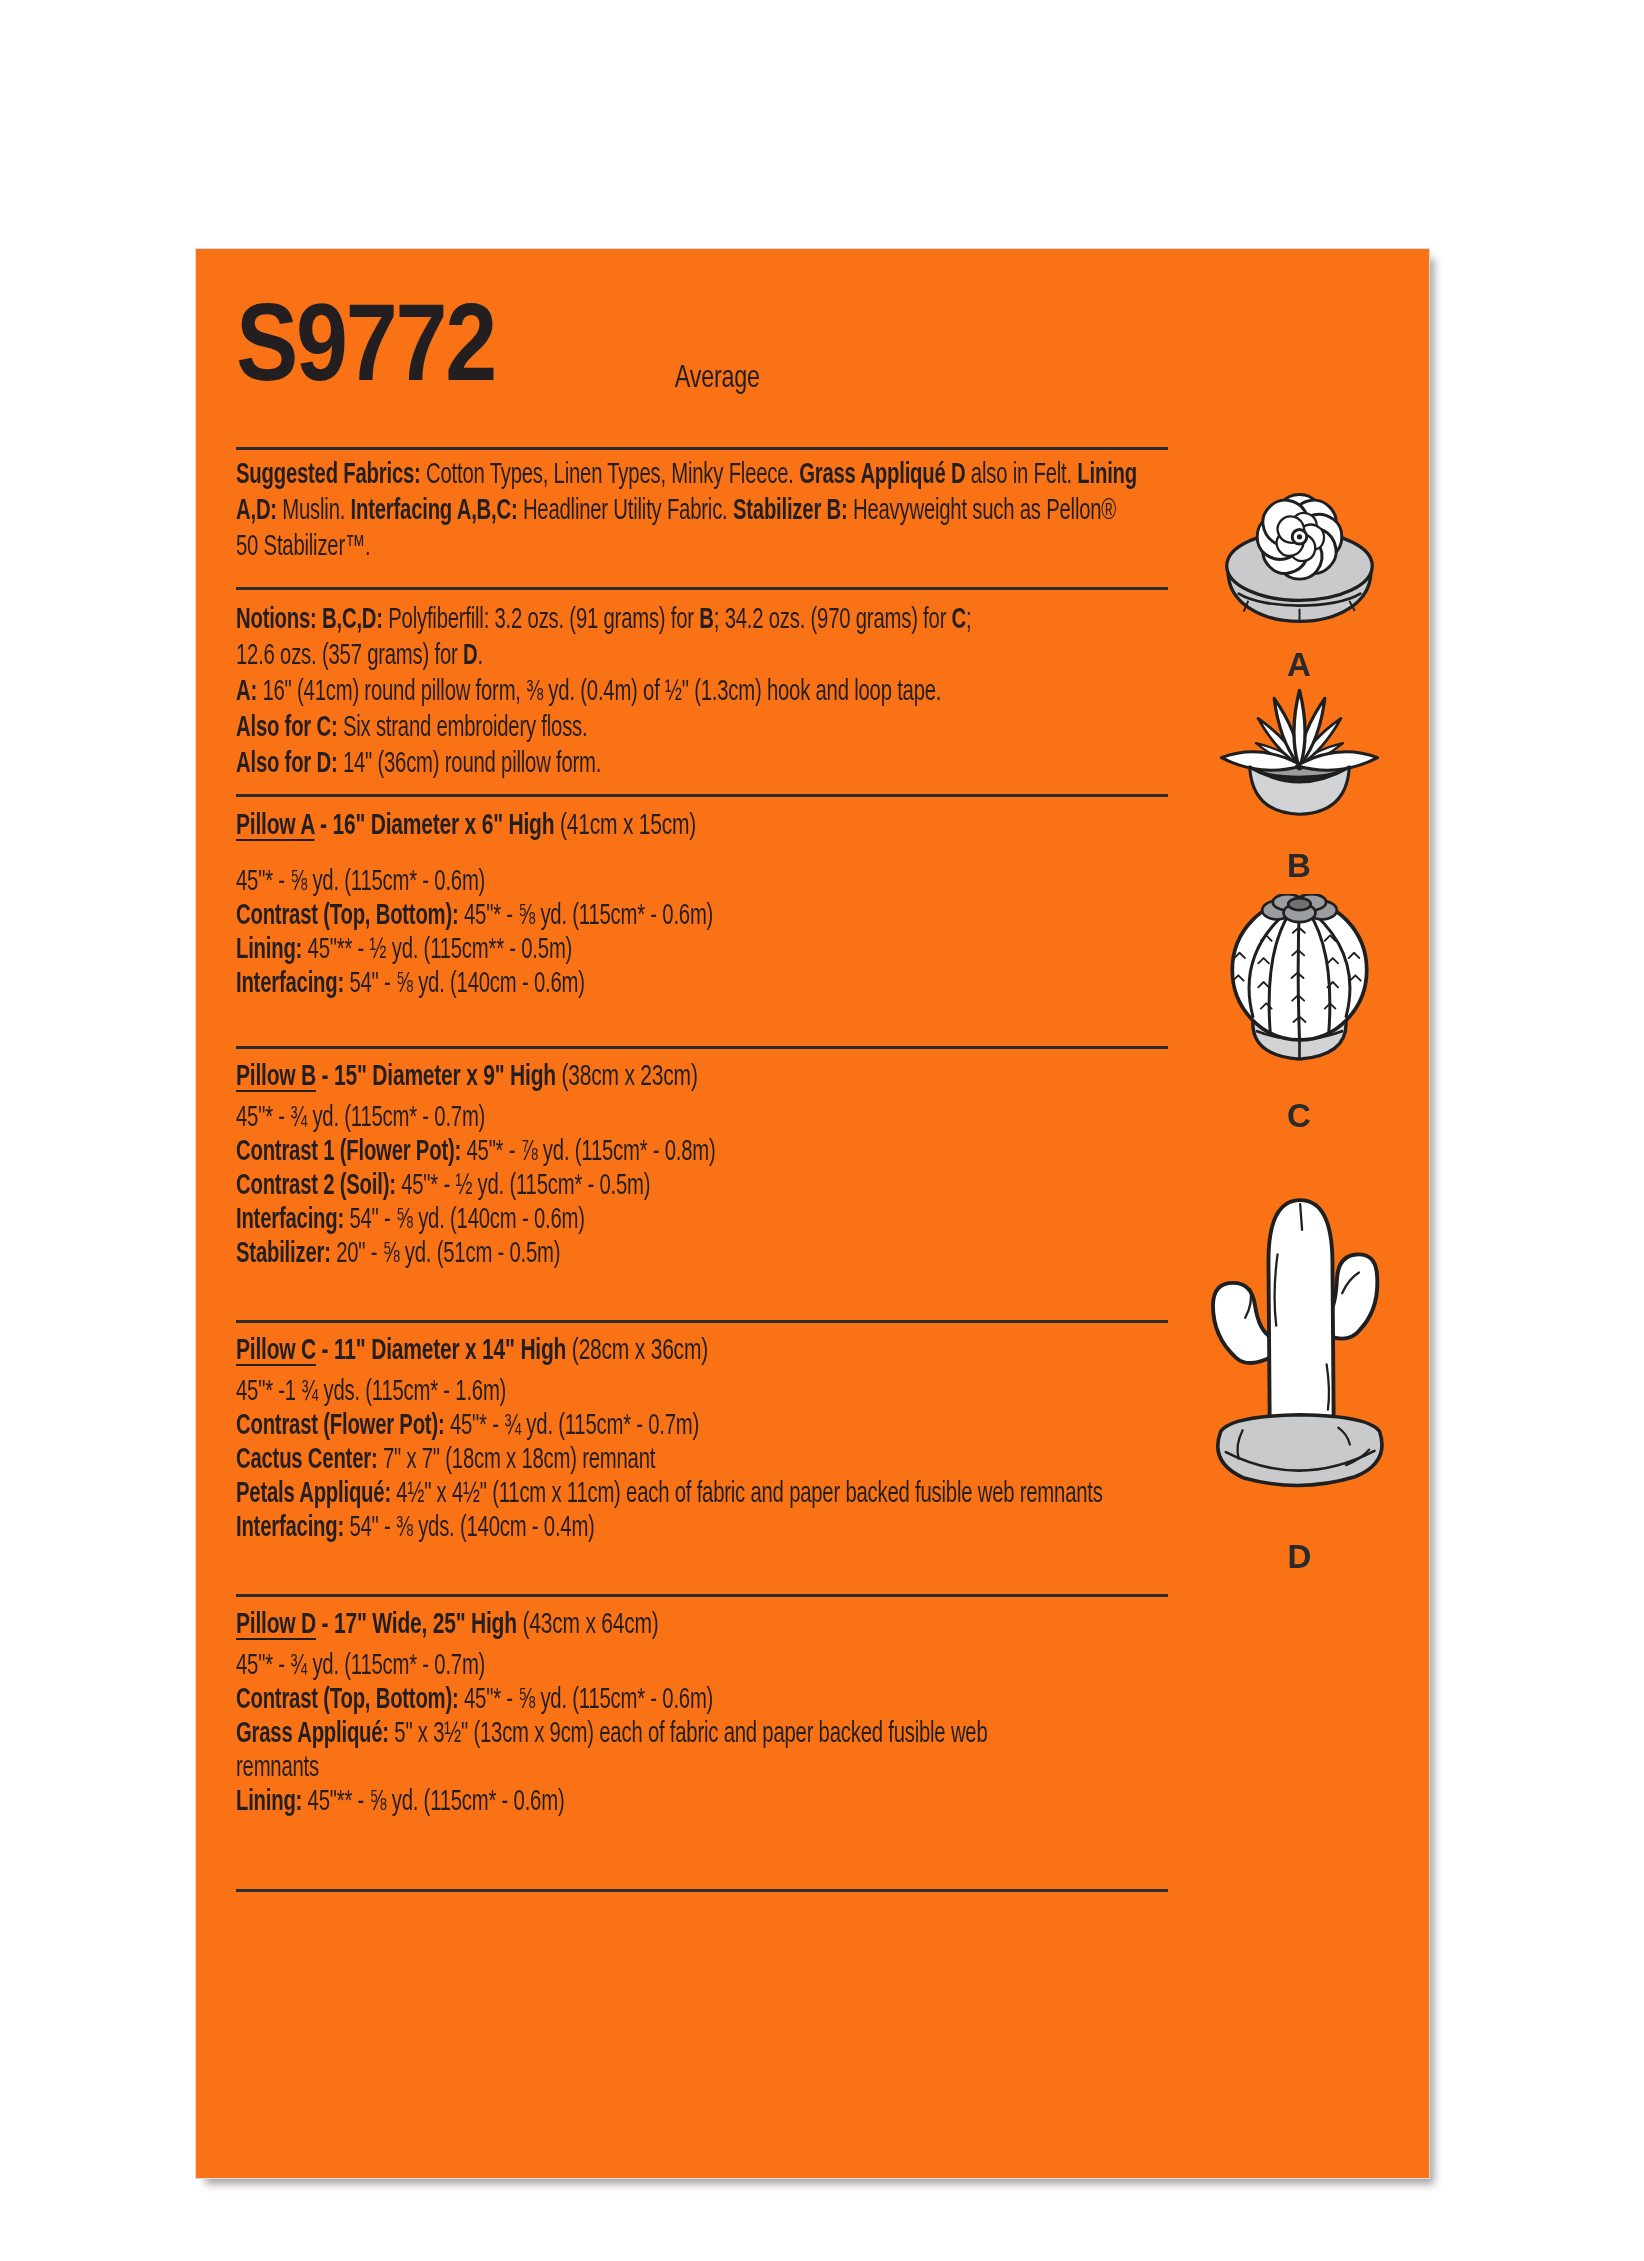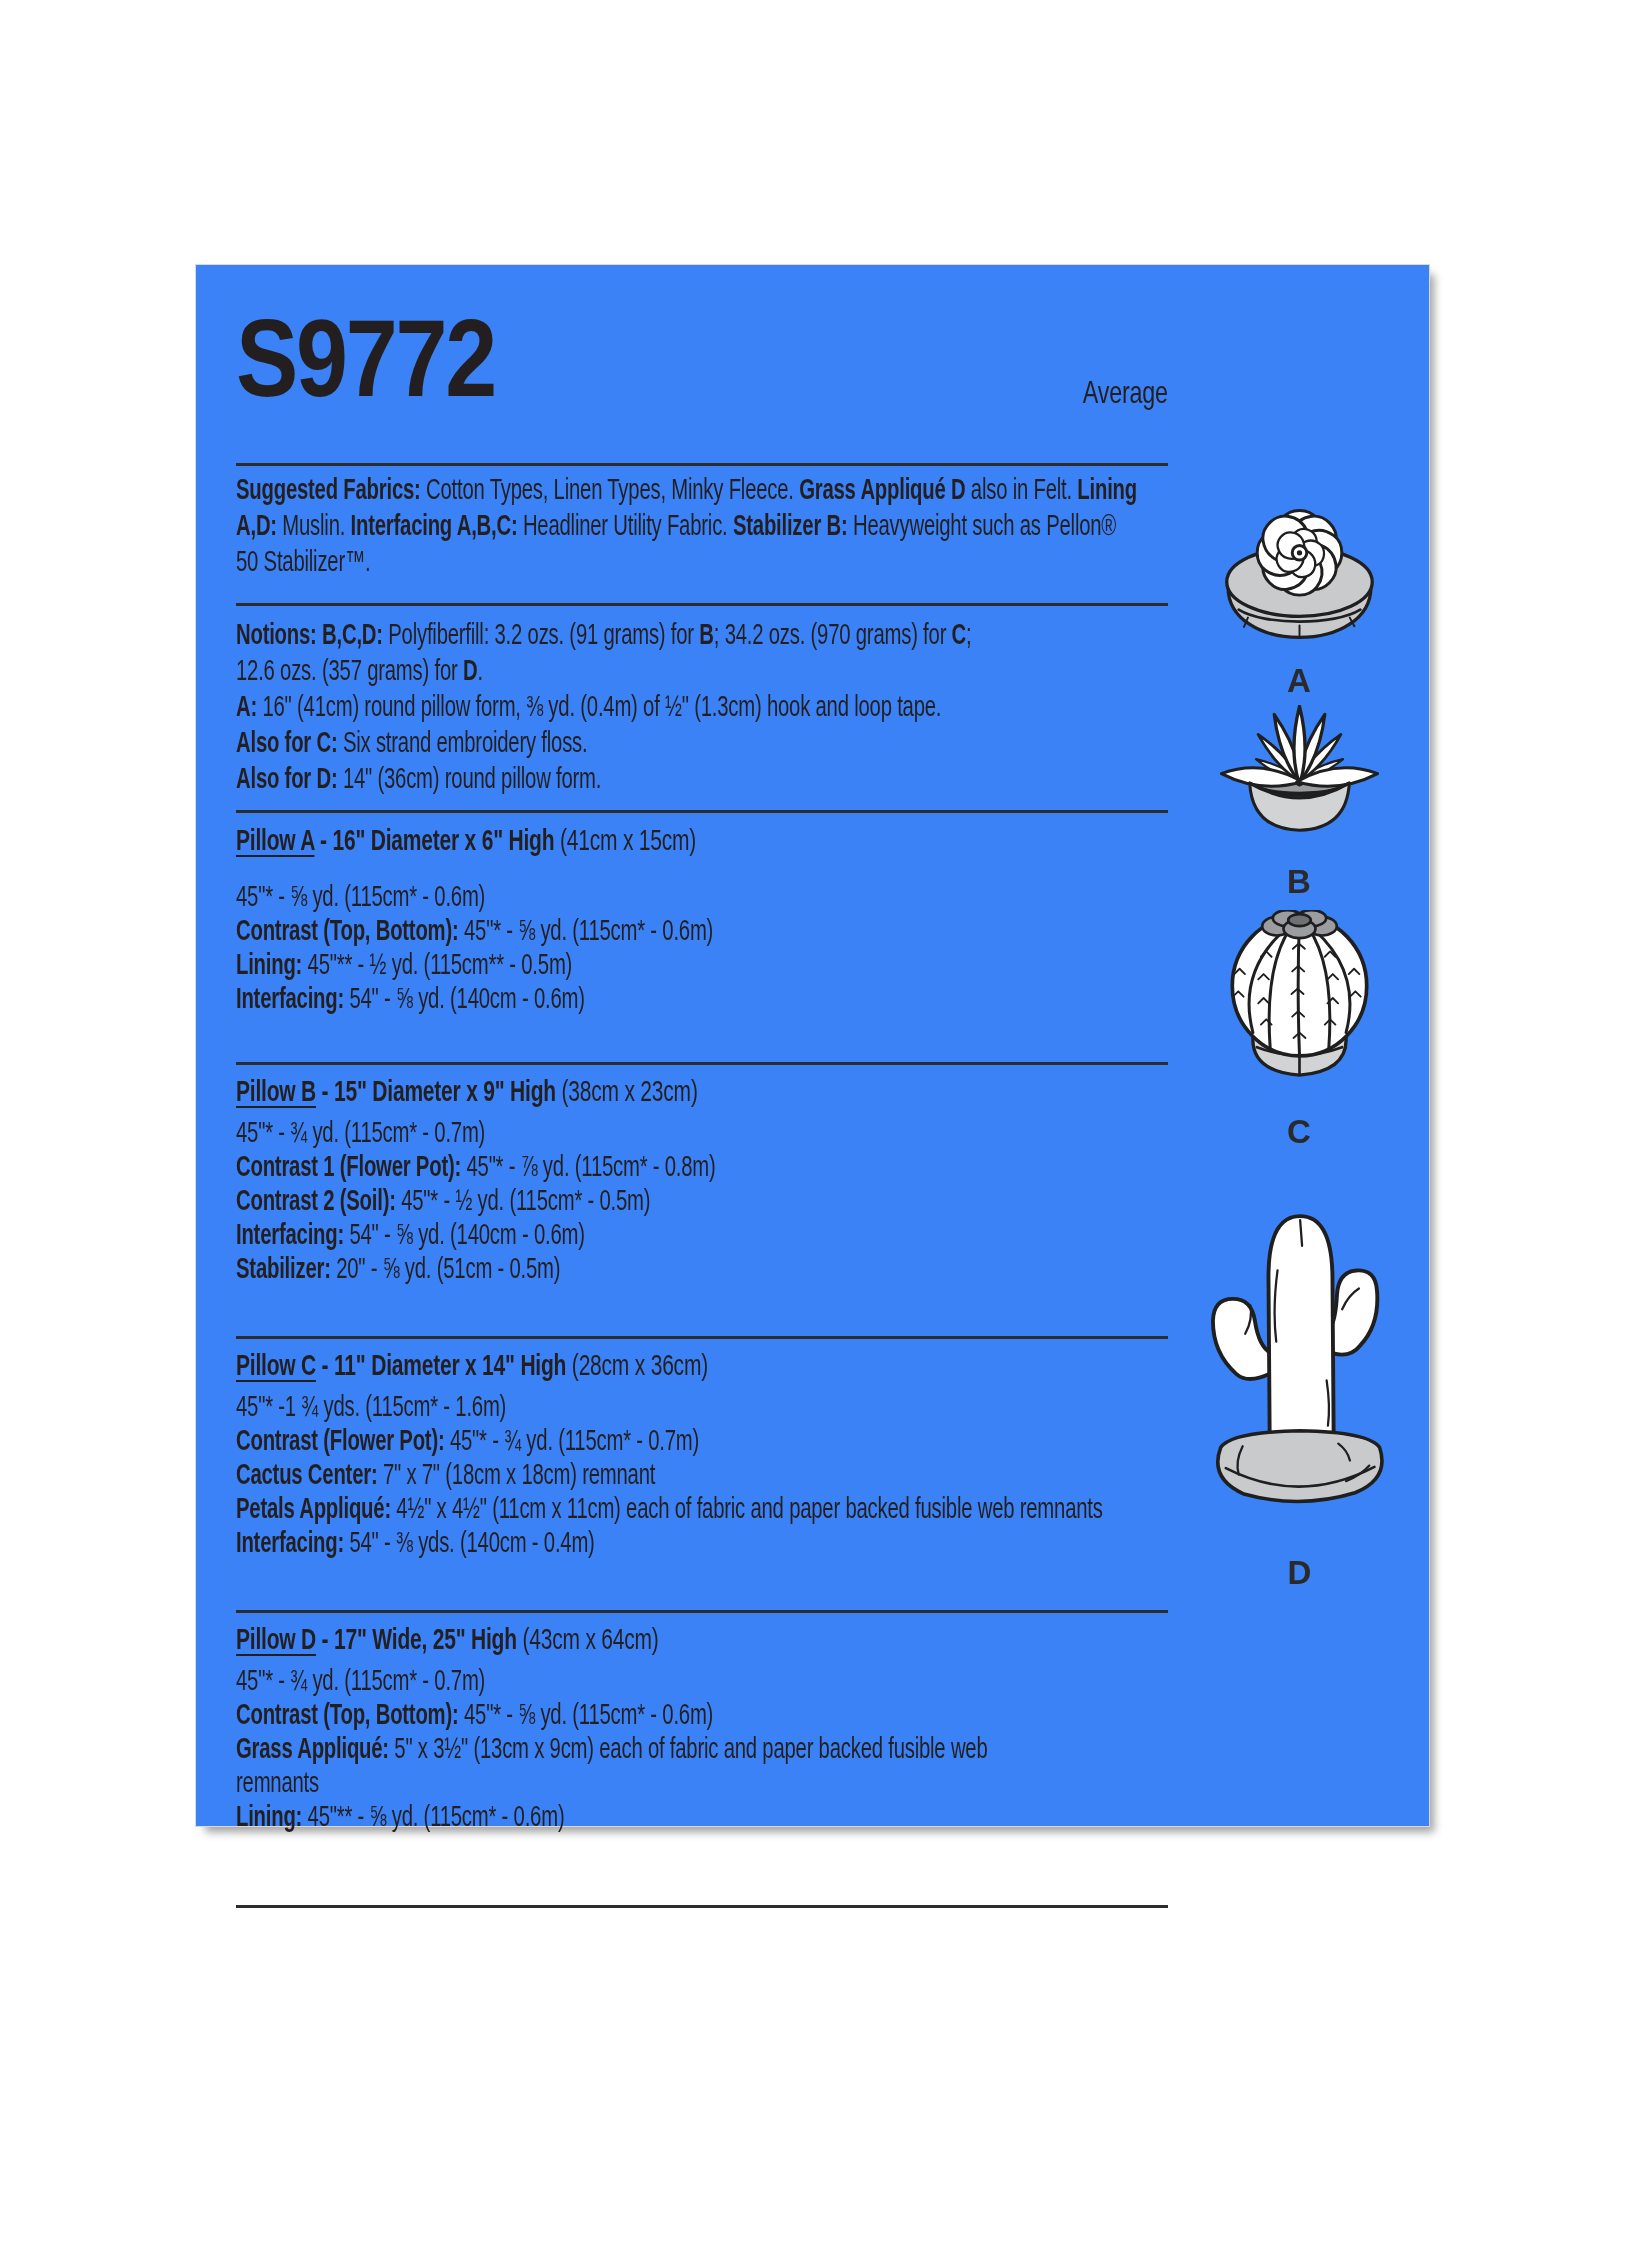--- a/index.html
+++ b/index.html
@@ -2,30 +2,30 @@
 <html style="font-size:11px"><head>
 <meta charset="utf-8">
 <style>
   html,body{margin:0;padding:0;}
   body{
     width:1645px;height:2261px;position:relative;background:#ffffff;
     font-family:"Liberation Sans","DejaVu Sans",sans-serif;color:#231f20;
     letter-spacing:-0.3px;
   }
   .page{
-    position:absolute;left:195px;top:264px;width:1235px;height:1563px;
-    background:#3b82f6;border:1.4px solid #dadada;box-sizing:border-box;
+    position:absolute;left:195px;top:248px;width:1235px;height:1931px;
+    background:#f97316;border:1.4px solid #dadada;box-sizing:border-box;
     box-shadow:7.5px 8.2px 8.2px -2.1px rgba(0,0,0,0.36);
   }
   .abs{position:absolute;left:40px;width:1042px;}
   .rule{position:absolute;left:40px;width:932px;height:3.4px;background:#2c2c2c;}
   .cond{display:inline-block;transform:scaleX(0.70);transform-origin:0 50%;white-space:nowrap;}
   .pattern-code{font-size:110px;font-weight:700;line-height:110px;}
   .pattern-code span{display:inline-block;transform:scaleX(0.85);transform-origin:0 50%;letter-spacing:-2.7px;}
-  .avg-wrap{position:absolute;left:40px;width:932px;text-align:right;font-size:31.5px;line-height:34px;}
+  .avg-wrap{position:absolute;left:40px;width:932px;text-align:center;font-size:31.5px;line-height:34px;}
   .avg-wrap span{display:inline-block;transform:scaleX(0.74);transform-origin:100% 50%;}
   .doc-heading{font-size:30px;font-weight:700;line-height:31.5px;}
   .sec-head{font-size:30px;line-height:33px;}
   .sec-head .b,.doc-heading{font-weight:700;}
   .rowset .row{white-space:nowrap;transform:scaleX(0.70);transform-origin:0 50%;}
   .rows52 .row{font-size:29px;line-height:36px;}
   .rows50 .row{font-size:29px;line-height:34px;}
   .b{font-weight:700;}
   .u{text-decoration:underline;text-decoration-thickness:2.4px;text-underline-offset:4.8px;}
   .footnote{font-size:25px;line-height:29px;}

